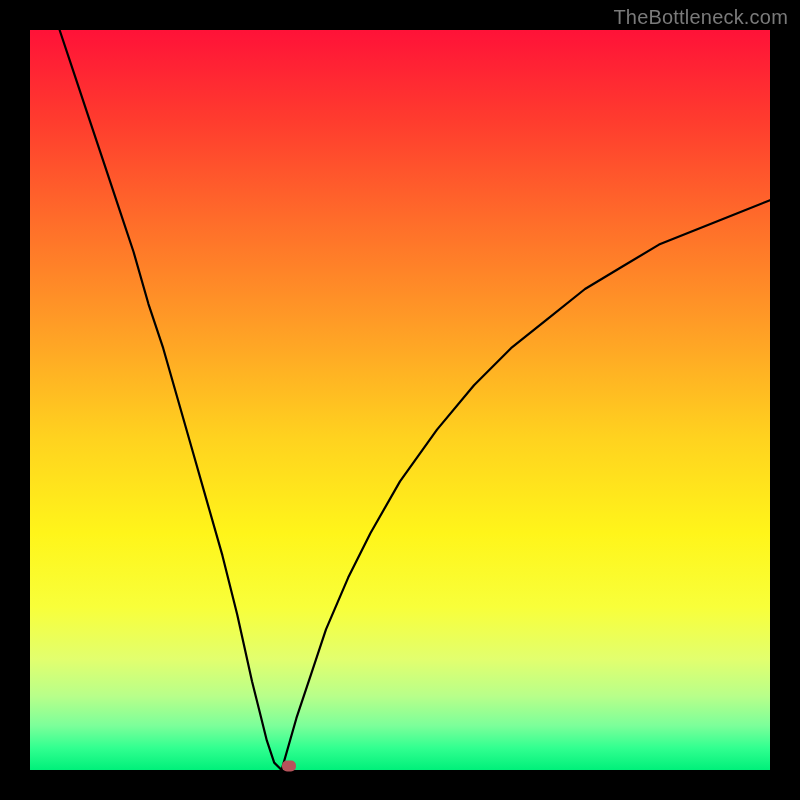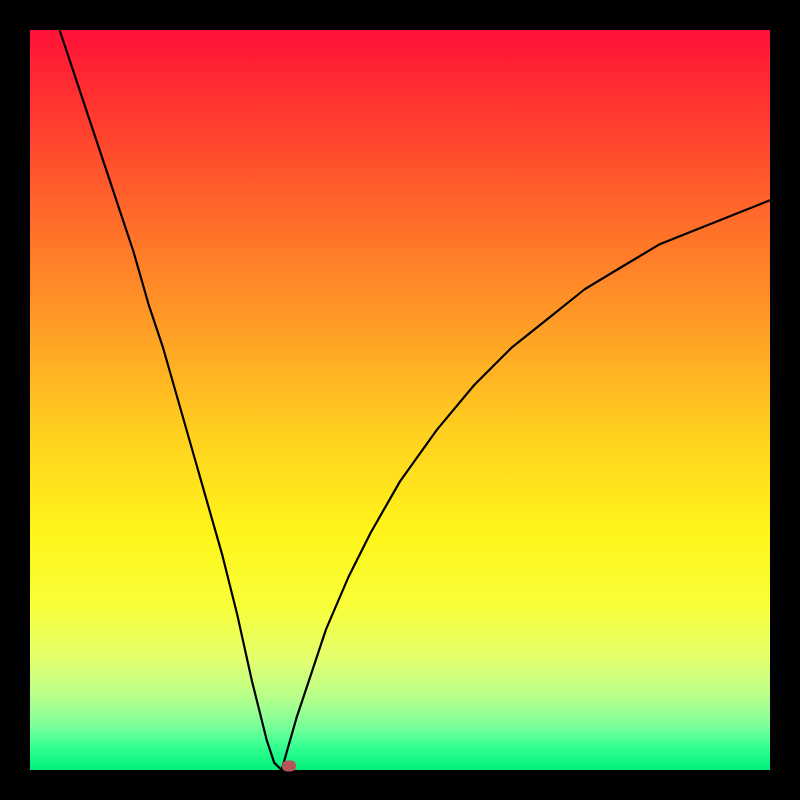--- a/index.html
+++ b/index.html
@@ -69,20 +69,21 @@
     height: 11px;
     border-radius: 5px;
     background: #b7535b;
     transform: translate(-50%, -50%);
   }
 </style>
 </head>
 <body>
 
 <div class="frame">
+  <div class="watermark">TheBottleneck.com</div>
 
   <div class="plot">
     <svg class="curve" viewBox="0 0 740 740" preserveAspectRatio="none">
       <path d="M29.6 0.0 L44.4 44.4 L59.2 88.8 L74.0 133.2 L88.8 177.6 L103.6 222.0 L118.4 273.8 L133.2 318.2 L148.0 370.0 L162.8 421.8 L177.6 473.6 L192.4 525.4 L207.2 584.6 L222.0 651.2 L229.4 680.8 L236.8 710.4 L244.2 732.6 L251.6 740.0"></path>
       <path d="M251.6 740.0 L266.4 688.2 L281.2 643.8 L296.0 599.4 L318.2 547.6 L340.4 503.2 L370.0 451.4 L407.0 399.6 L444.0 355.2 L481.0 318.2 L518.0 288.6 L555.0 259.0 L592.0 236.8 L629.0 214.6 L666.0 199.8 L703.0 185.0 L740.0 170.2"></path>
     </svg>
     <div class="marker" style="left:259.0px; top:736.3px;"></div>
   </div>
 </div>
 

